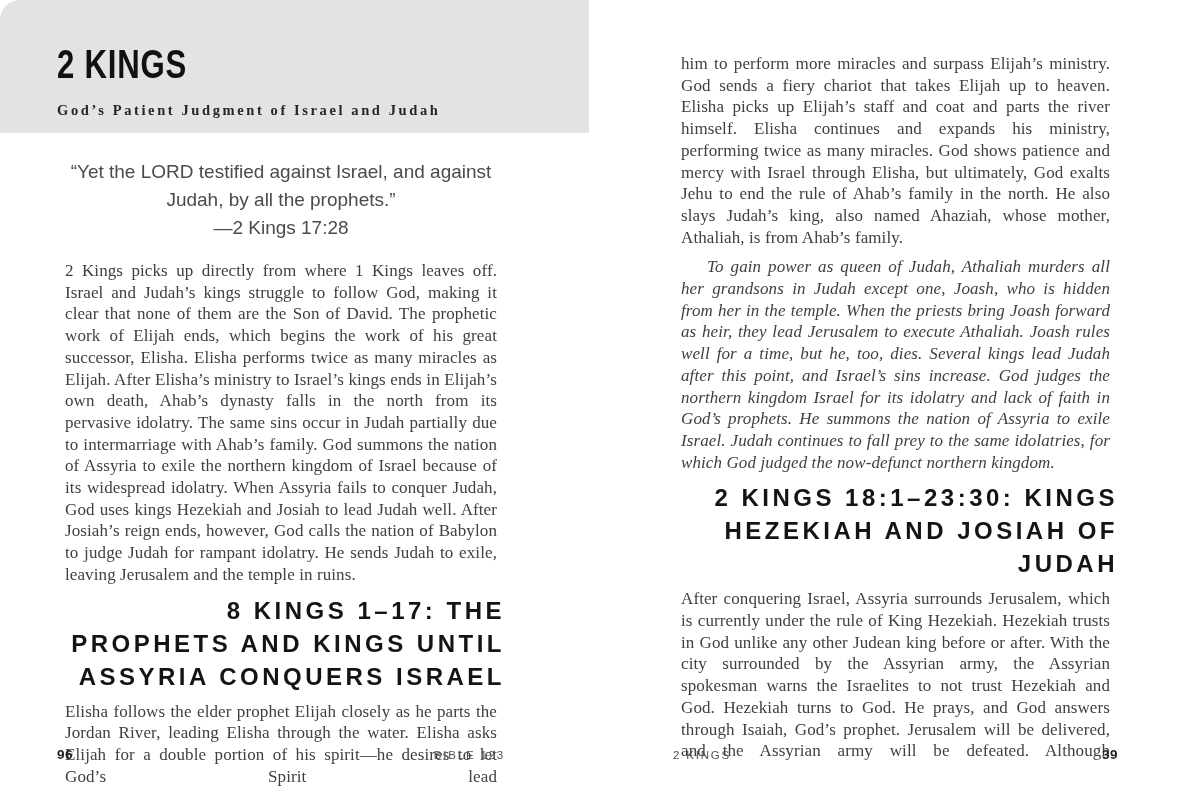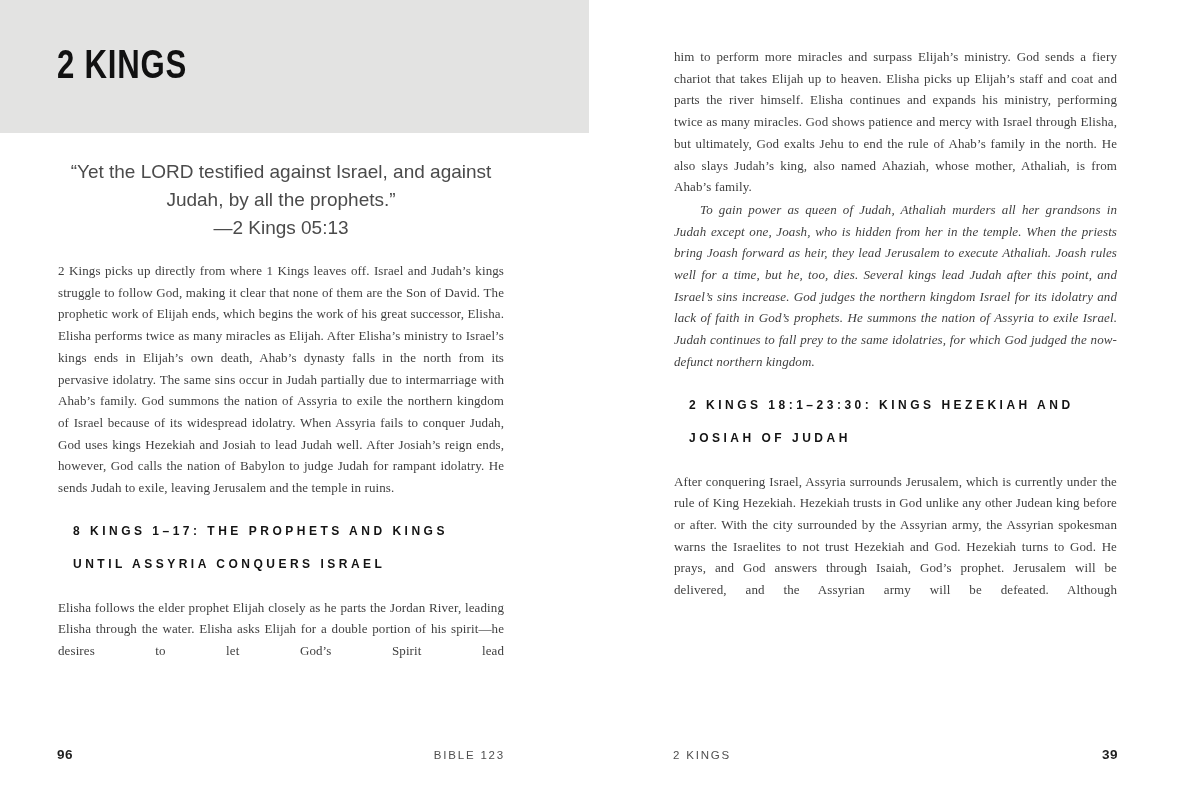--- a/index.html
+++ b/index.html
@@ -11,20 +11,21 @@
     --footer-ink:#4f4f4f;
     --pagenum-ink:#1e1e1e;
   }
   html,body{margin:0;padding:0;background:#fff;}
   .spread{
     position:relative;
     width:1178px;height:800px;
     background:var(--page-bg);
     overflow:hidden;
     font-family:"Liberation Serif", serif;
+    border-radius:20px;
   }
   .page{position:absolute;top:0;height:800px;width:589px;}
   .page-left{left:0;}
   .page-right{left:589px;}
 
   
   .chapter-header{
     box-sizing:border-box;
     width:589px;height:133px;
     background:var(--header-block-bg);
@@ -60,39 +61,39 @@
   .epigraph{
     margin-top:25px;
     text-align:center;
     font-family:"Liberation Sans", sans-serif;
     font-size:19px;
     line-height:28px;
     color:var(--epigraph-ink);
   }
 
   p.body{
-    margin:1px;
-    font-size:13px;
+    margin:8px;
+    font-size:17px;
     line-height:21.7px;
     color:var(--body-ink);
     text-align:justify;
     letter-spacing:0.1px;
   }
   p.intro{margin-top:18px;}
   p.continued{text-align-last:justify;}
   p.indented{text-indent:26px;font-style:italic;}
 
   h2.section-heading{
-    margin:16px;
+    margin:0;
     font-family:"Liberation Sans", sans-serif;
     font-weight:700;
-    font-size:12px;
+    font-size:24px;
     line-height:33px;
     letter-spacing:3.5px;
-    text-align:left;
+    text-align:right;
     color:var(--heading-ink);
   }
   .heading-left{margin-top:38px;margin-bottom:20px;}
   .heading-right{margin-top:46px;margin-bottom:22px;}
 
   
   .page-footer{
     position:absolute;
     bottom:38px;
     display:flex;
@@ -116,27 +117,28 @@
 </style>
 </head>
 <body>
 
 <div class="spread">
 
   <div class="page page-left">
 
     <header class="chapter-header">
       <h1 class="chapter-title">2 KINGS</h1>
+      <div class="chapter-subtitle">God’s Patient Judgment of Israel and Judah</div>
     </header>
 
     <div class="column column-left">
 
       <div class="epigraph">
         <div>“Yet the LORD testified against Israel, and against Judah, by all the prophets.”</div>
-        <div>—2 Kings 05:13</div>
+        <div>—2 Kings 17:28</div>
       </div>
 
       <p class="body intro">2 Kings picks up directly from where 1 Kings leaves off. Israel and Judah’s kings struggle to follow God, making it clear that none of them are the Son of David. The prophetic work of Elijah ends, which begins the work of his great successor, Elisha. Elisha performs twice as many miracles as Elijah. After Elisha’s ministry to Israel’s kings ends in Elijah’s own death, Ahab’s dynasty falls in the north from its pervasive idolatry. The same sins occur in Judah partially due to intermarriage with Ahab’s family. God summons the nation of Assyria to exile the northern kingdom of Israel because of its widespread idolatry. When Assyria fails to conquer Judah, God uses kings Hezekiah and Josiah to lead Judah well. After Josiah’s reign ends, however, God calls the nation of Babylon to judge Judah for rampant idolatry. He sends Judah to exile, leaving Jerusalem and the temple in ruins.</p>
 
       <h2 class="section-heading heading-left">8 KINGS 1–17: THE PROPHETS AND KINGS UNTIL ASSYRIA CONQUERS ISRAEL</h2>
 
       <p class="body continued">Elisha follows the elder prophet Elijah closely as he parts the Jordan River, leading Elisha through the water. Elisha asks Elijah for a double portion of his spirit—he desires to let God’s Spirit lead</p>
     </div>
 
     <footer class="page-footer footer-left">

